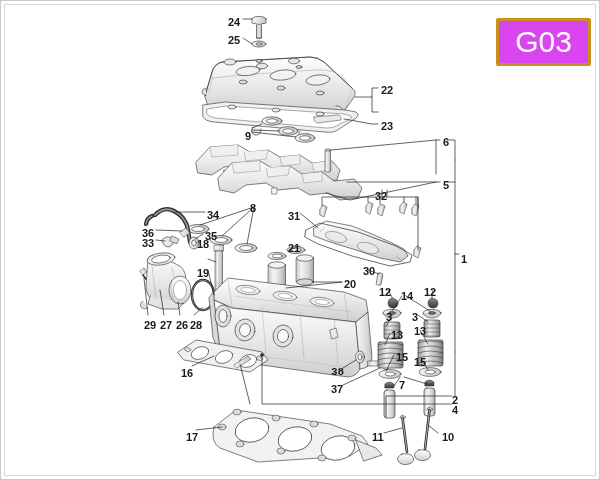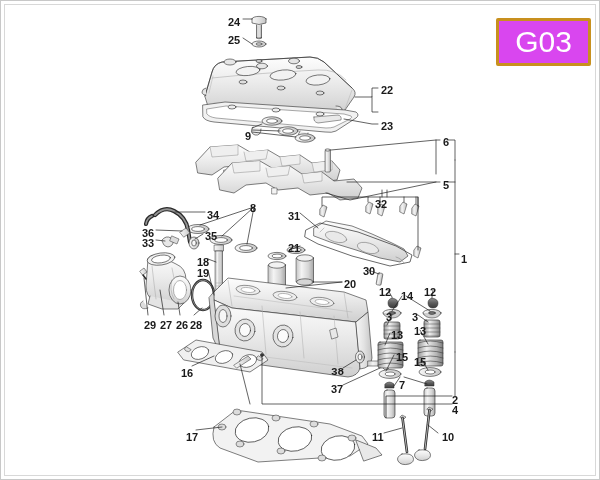--- a/index.html
+++ b/index.html
@@ -587,28 +587,28 @@
 
 <div id="callout-layer">
     <div class="callout" style="left: 228px; top: 17px;">24</div>
     <div class="callout" style="left: 228px; top: 35px;">25</div>
     <div class="callout" style="left: 381px; top: 85px;">22</div>
     <div class="callout" style="left: 381px; top: 121px;">23</div>
     <div class="callout" style="left: 245px; top: 131px;">9</div>
     <div class="callout" style="left: 443px; top: 137px;">6</div>
     <div class="callout" style="left: 443px; top: 180px;">5</div>
     <div class="callout" style="left: 250px; top: 203px;">8</div>
-    <div class="callout" style="left: 375px; top: 191px; margin-top: 8px;">32</div>
+    <div class="callout" style="left: 375px; top: 191px;">32</div>
     <div class="callout" style="left: 288px; top: 211px;">31</div>
     <div class="callout" style="left: 207px; top: 210px; text-align: right;">34</div>
     <div class="callout" style="left: 142px; top: 228px;">36</div>
     <div class="callout" style="left: 142px; top: 238px;">33</div>
     <div class="callout" style="left: 205px; top: 231px;">35</div>
     <div class="callout" style="left: 288px; top: 243px;">21</div>
-    <div class="callout" style="left: 197px; top: 257px;">18</div>
+    <div class="callout" style="left: 197px; top: 239px;">18</div>
     <div class="callout" style="left: 197px; top: 268px;">19</div>
     <div class="callout" style="left: 344px; top: 279px;">20</div>
     <div class="callout" style="left: 363px; top: 266px;">30</div>
     <div class="callout" style="left: 461px; top: 254px;">1</div>
     <div class="callout" style="left: 379px; top: 287px;">12</div>
     <div class="callout" style="left: 401px; top: 291px;">14</div>
     <div class="callout" style="left: 424px; top: 287px;">12</div>
     <div class="callout" style="left: 386px; top: 312px;">3</div>
     <div class="callout" style="left: 412px; top: 312px;">3</div>
     <div class="callout" style="left: 391px; top: 330px;">13</div>

